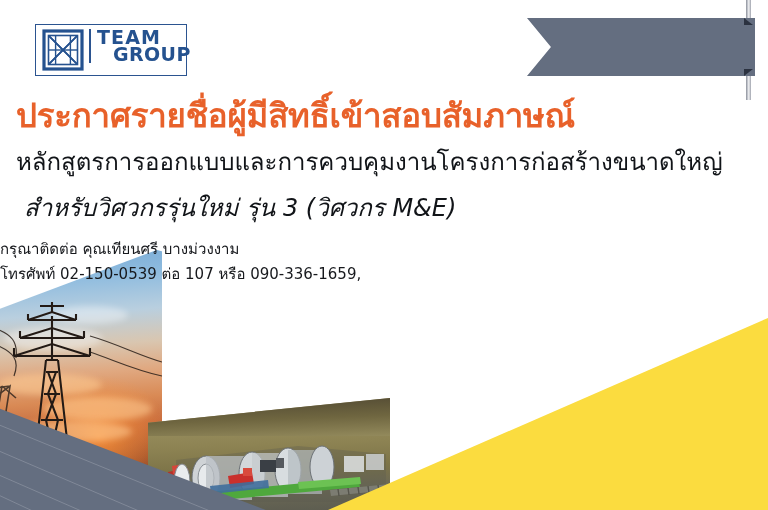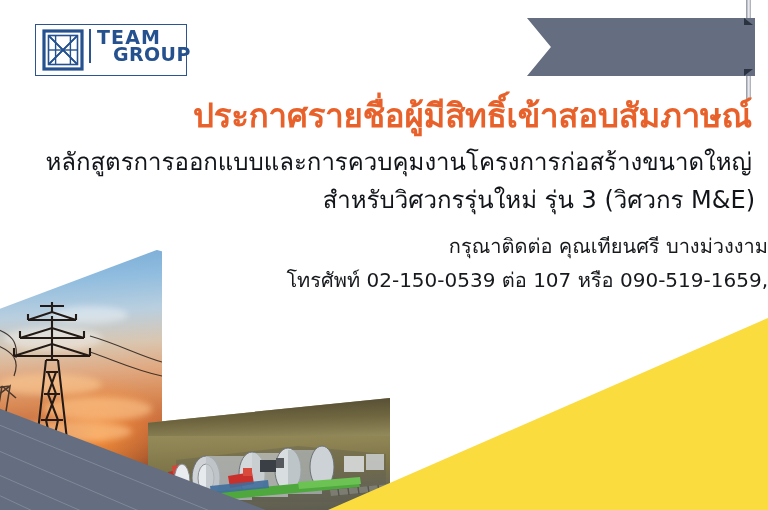--- a/index.html
+++ b/index.html
@@ -138,37 +138,37 @@
   .wedge-white-1 {
     left:150px; top:248px; width:200px; height:56px;
     background:#ffffff; z-index:3;
     -webkit-clip-path:polygon(0% 0%,100% 0%,100% 100%);
     clip-path:polygon(0% 0%,100% 0%,100% 100%);
   }
 
   
   .text-wrap {
     position:absolute; left:0; top:96px; width:768px;
-    text-align:right; z-index:10;
+    text-align:left; z-index:10;
   }
   .t-title {
     font-size:33px; font-weight:bold; color:#E8612A;
     line-height:1.22; letter-spacing:-.2px;
     padding:0 16px;
   }
   .t-sub1 {
     font-size:24px; color:#111418; line-height:1.3;
     margin-top:11px; padding:0 16px;
   }
   .t-sub2 {
     font-size:24px; color:#111418; line-height:1.3;
-    margin-top:7px; padding:0 13px;
+    margin-top:15px; padding:0 24px;font-style:italic;
   }
   .t-body {
-    font-size:20px; color:#17191d; line-height:1.72;
+    font-size:15px; color:#17191d; line-height:1.72;
     margin-top:12px;
   }
   .t-body .ln { display:block; }
   .t-body b { font-weight:bold; }
 </style>
 </head>
 <body>
 
 <div id="poster">
 
@@ -279,17 +279,17 @@
   </div>
 
   <div class="shape tri-yellow"></div>
 
   <div class="text-wrap">
     <div class="t-title">ประกาศรายชื่อผู้มีสิทธิ์เข้าสอบสัมภาษณ์</div>
     <div class="t-sub1">หลักสูตรการออกแบบและการควบคุมงานโครงการก่อสร้างขนาดใหญ่</div>
     <div class="t-sub2">สำหรับวิศวกรรุ่นใหม่ รุ่น 3 (วิศวกร M&amp;E)</div>
     <div class="t-body">
       <span class="ln">กรุณาติดต่อ คุณเทียนศรี บางม่วงงาม</span>
-      <span class="ln">โทรศัพท์ 02-150-0539 ต่อ 107 หรือ 090-519-1659,</span>
+      <span class="ln">โทรศัพท์ 02-150-0539 ต่อ 107 หรือ 090-336-1659,</span>
     </div>
   </div>
 
 </div>
 
 </body></html>

